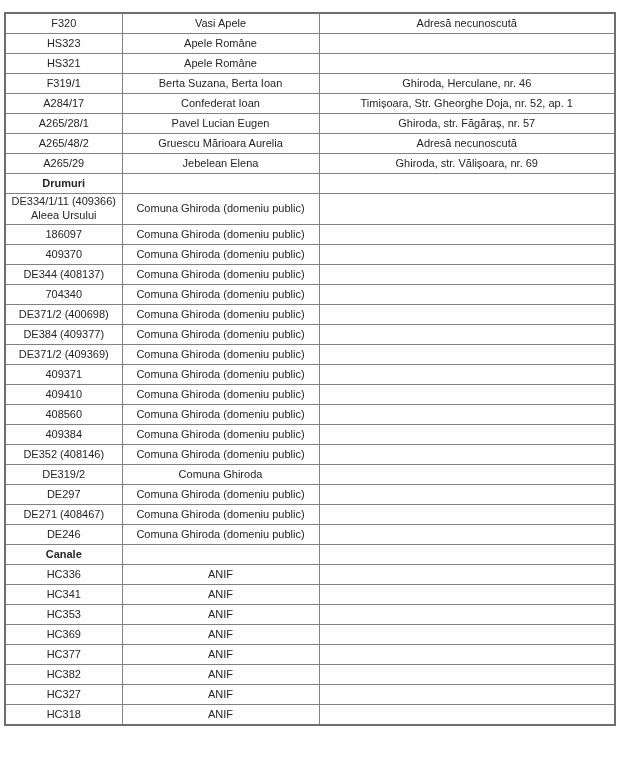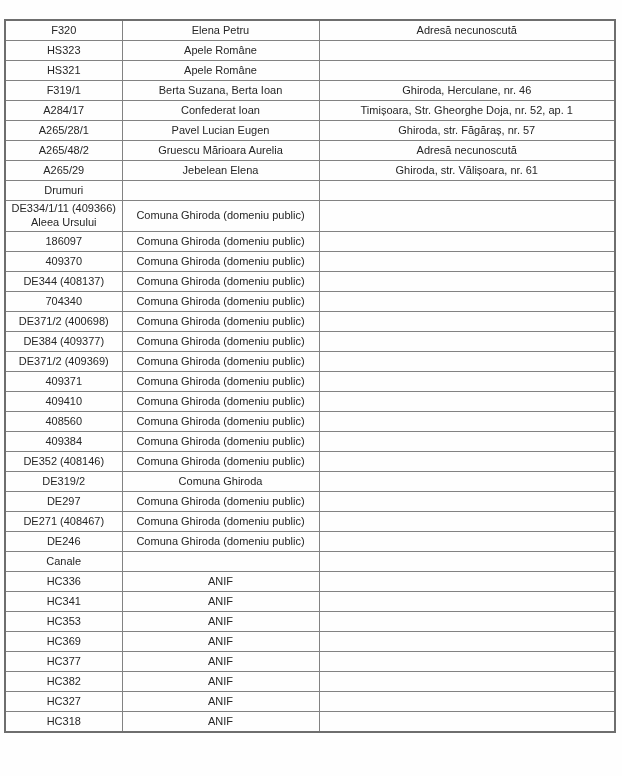--- a/index.html
+++ b/index.html
@@ -11,40 +11,40 @@
     position: relative;
     width: 622px;
     height: 776px;
     background: #fefefe;
     font-family: "Liberation Sans", sans-serif;
     overflow: hidden;
   }
   table.doc-table {
     position: absolute;
     left: 4px;
-    top: 19px;
+    top: 12px;
     width: 610px;
     border-collapse: collapse;
     table-layout: fixed;
     border: 2px solid #6e6e6e;
   }
   table.doc-table td {
     border: 1px solid #828282;
     text-align: center;
     vertical-align: middle;
     font-size: 11px;
     line-height: 1.25;
     color: #262626;
     padding: 0 4px;
     height: 19px;
     overflow: hidden;
     white-space: nowrap;
   }
   tr.section td.cell-code {
-    font-weight: normal;
+    font-weight: bold;
   }
   tr.tall td {
     height: 30px;
   }
   .cell-line2 {
     display: block;
   }
 </style>
 </head>
 <body>
@@ -52,21 +52,21 @@
 <div class="page">
   <table class="doc-table">
     <colgroup>
       <col style="width:117px">
       <col style="width:197px">
       <col style="width:296px">
     </colgroup>
     <tbody>
         <tr>
           <td class="cell-code">F320</td>
-          <td class="cell-owner">Elena Petru</td>
+          <td class="cell-owner">Vasi Apele</td>
           <td class="cell-address">Adresă necunoscută</td>
         </tr>
         <tr>
           <td class="cell-code">HS323</td>
           <td class="cell-owner">Apele Române</td>
           <td class="cell-address"></td>
         </tr>
         <tr>
           <td class="cell-code">HS321</td>
           <td class="cell-owner">Apele Române</td>
@@ -88,21 +88,21 @@
           <td class="cell-address">Ghiroda, str. Făgăraș, nr. 57</td>
         </tr>
         <tr>
           <td class="cell-code">A265/48/2</td>
           <td class="cell-owner">Gruescu Mărioara Aurelia</td>
           <td class="cell-address">Adresă necunoscută</td>
         </tr>
         <tr>
           <td class="cell-code">A265/29</td>
           <td class="cell-owner">Jebelean Elena</td>
-          <td class="cell-address">Ghiroda, str. Vălișoara, nr. 61</td>
+          <td class="cell-address">Ghiroda, str. Vălișoara, nr. 69</td>
         </tr>
         <tr class="section">
           <td class="cell-code">Drumuri</td>
           <td class="cell-owner"></td>
           <td class="cell-address"></td>
         </tr>
         <tr class="tall">
           <td class="cell-code">
             <span class="cell-line2">DE334/1/11 (409366)</span>
             <span class="cell-line2">Aleea Ursului</span>

